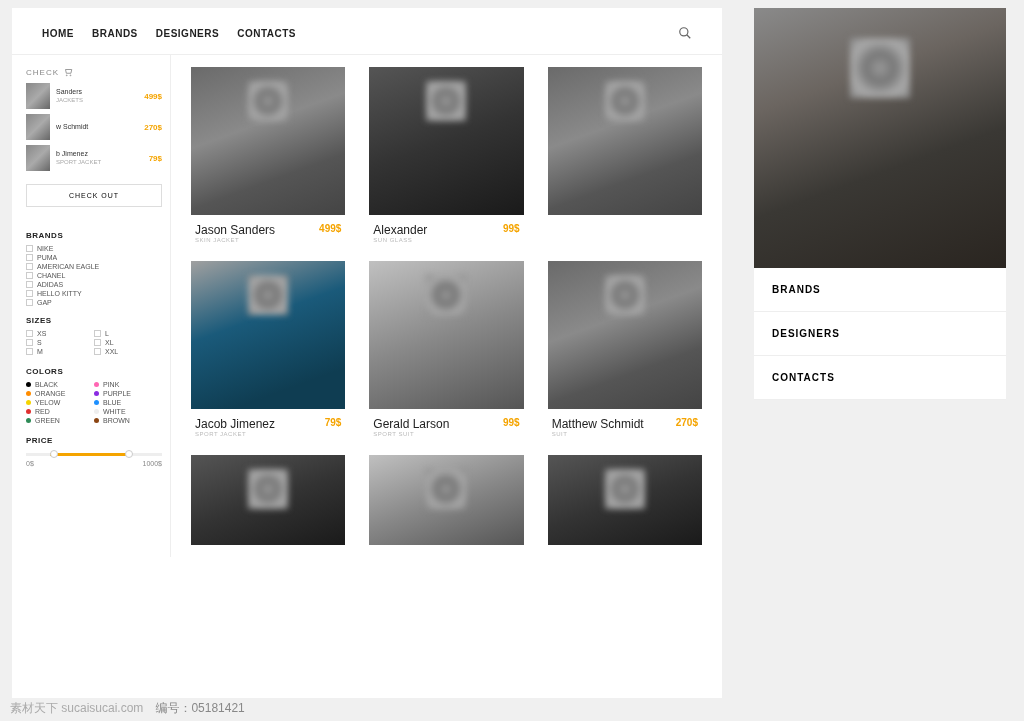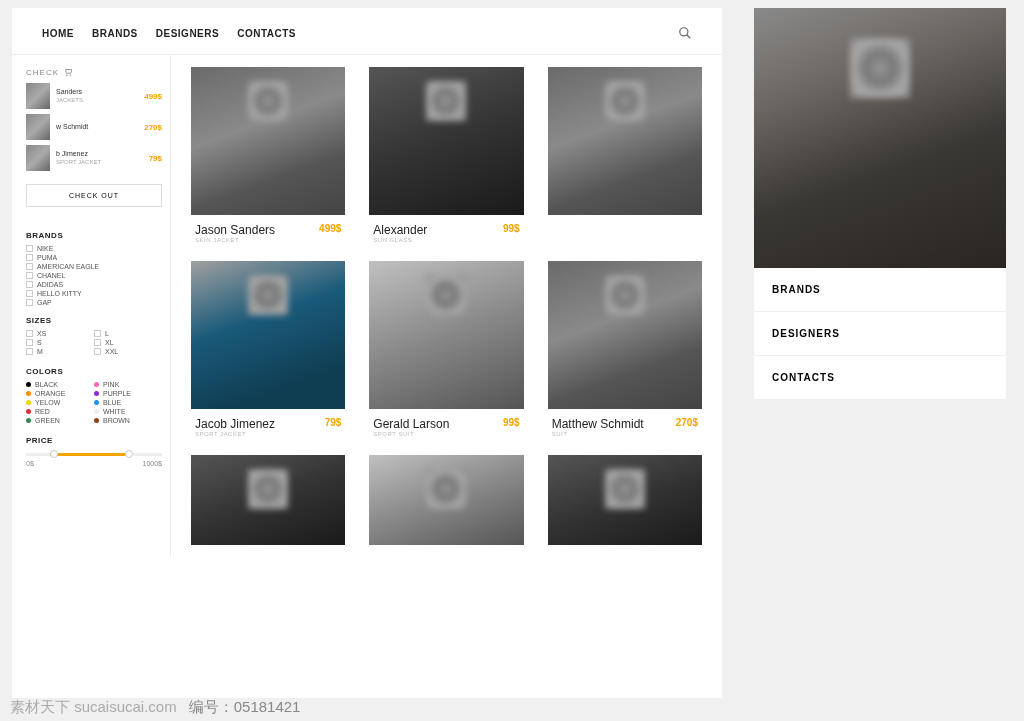--- a/index.html
+++ b/index.html
@@ -60,21 +60,21 @@
 .statusbar .dots { letter-spacing: -1px; }
 .mobile-head { display: flex; align-items: center; justify-content: space-between; padding: 8px 14px 10px; }
 .hamburger { width: 14px; height: 10px; display: flex; flex-direction: column; justify-content: space-between; }
 .hamburger span { height: 1px; background: #333; }
 .mobile-title { font-size: 14px; font-weight: 400; }
 .mobile-hero { width: 100%; height: 260px; background: linear-gradient(160deg,#8a8a8a 0%,#6b6560 30%,#3a3834 60%,#2a2520 100%); position: relative; }
 .mobile-hero .blur { top: 30px; width: 60px; height: 60px; }
 .mobile-menu { list-style: none; }
 .mobile-menu li { padding: 16px 18px; border-bottom: 1px solid #eee; font-size: 10px; letter-spacing: 1px; font-weight: 600; cursor: pointer; }
 
-.footer-meta { position: absolute; left: 10px; bottom: 4px; font-size: 15px; color: #888; display: flex; gap: 12px; align-items: center; }
+.footer-meta { position: absolute; left: 10px; bottom: 4px; font-size: 12px; color: #888; display: flex; gap: 12px; align-items: center; }
 .footer-meta .brand { color: #aaa; }
 
 svg { display: block; }
 </style>
 </head>
 <body>
 
 <div class="desktop">
   <div class="nav">
     <div class="nav-item">HOME</div>

